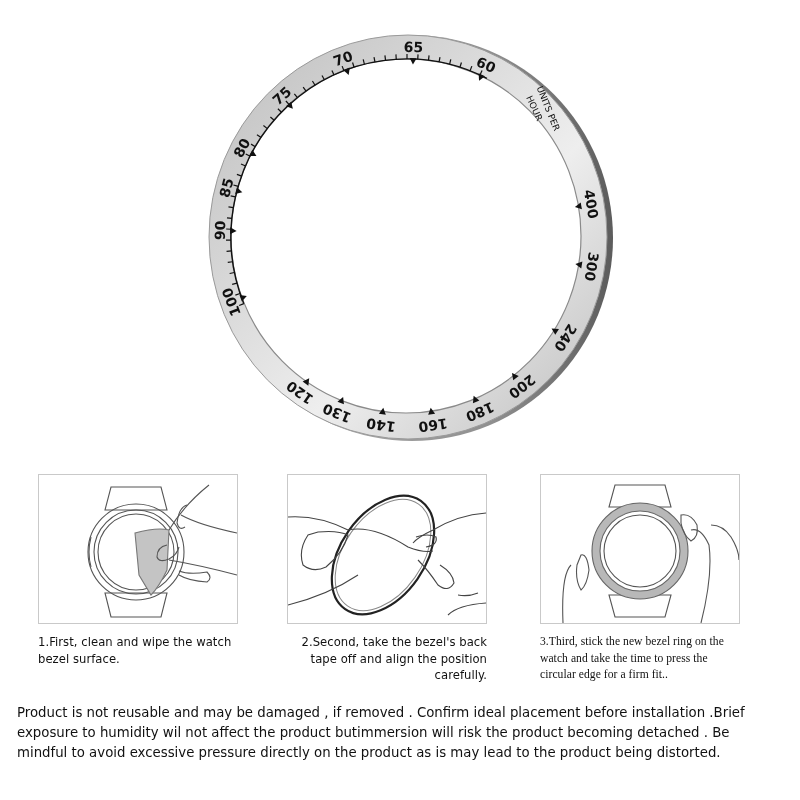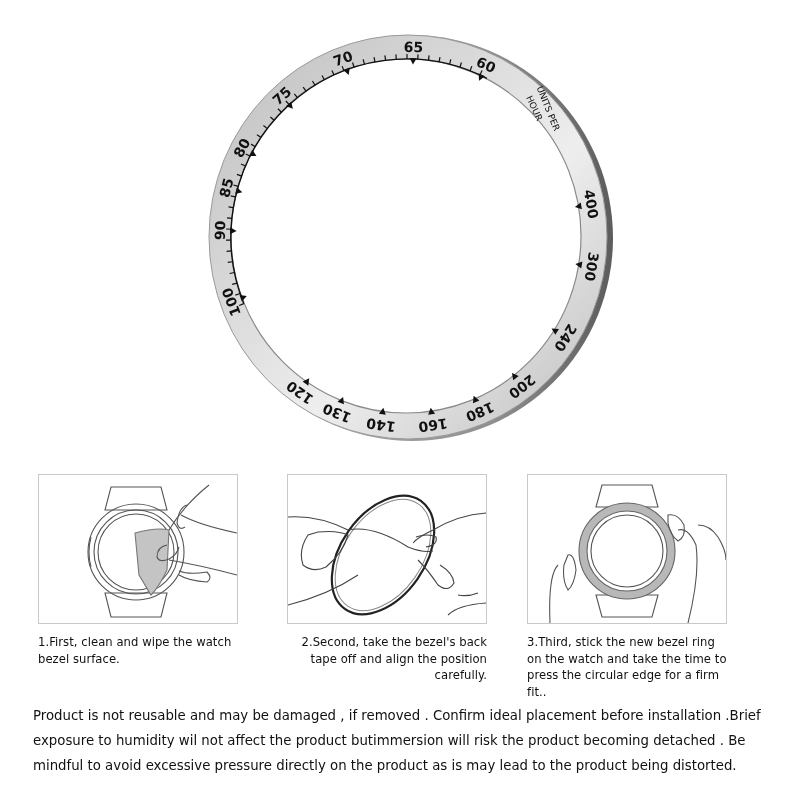--- a/index.html
+++ b/index.html
@@ -6,22 +6,22 @@
   body { width: 800px; height: 800px; position: relative; overflow: hidden;
          font-family: "DejaVu Sans", sans-serif; color: #111; }
   .bezel-wrap { position: absolute; left: 0; top: 0; width: 800px; height: 460px; }
   .bezel-svg { position: absolute; left: 0; top: 0; }
   .step { position: absolute; top: 474px; width: 200px; }
   .step-frame { width: 198px; height: 148px; border: 1px solid #c9c9c9; background: #fff; position: relative; overflow: hidden; }
   .step-frame svg { position: absolute; left: 0; top: 0; }
   .step-caption { margin-top: 10px; font-size: 11.6px; line-height: 16.5px; color: #111; letter-spacing: 0.05px; }
   #step1 { left: 38px; }
   #step2 { left: 287px; text-align: right; }
-  #step3 { left: 527px; }
-  .notice { position: absolute; left: 33px; top: 703px; width: 740px; font-size: 13.3px; line-height: 25px; color: #111; }
+  #step3 { left: 540px; font-family: Liberation Serif, serif; }
+  .notice { position: absolute; left: 17px; top: 703px; width: 740px; font-size: 13.3px; line-height: 20px; color: #111; }
 </style>
 </head>
 <body>
 
 <div class="bezel-wrap">
   <svg class="bezel-svg" id="bezel-svg" width="800" height="460" viewBox="0 0 800 460">
     <defs>
       <linearGradient id="metal" x1="0" y1="0" x2="1" y2="1">
         <stop offset="0" stop-color="#bdbdbd"></stop>
         <stop offset="0.35" stop-color="#d9d9d9"></stop>

